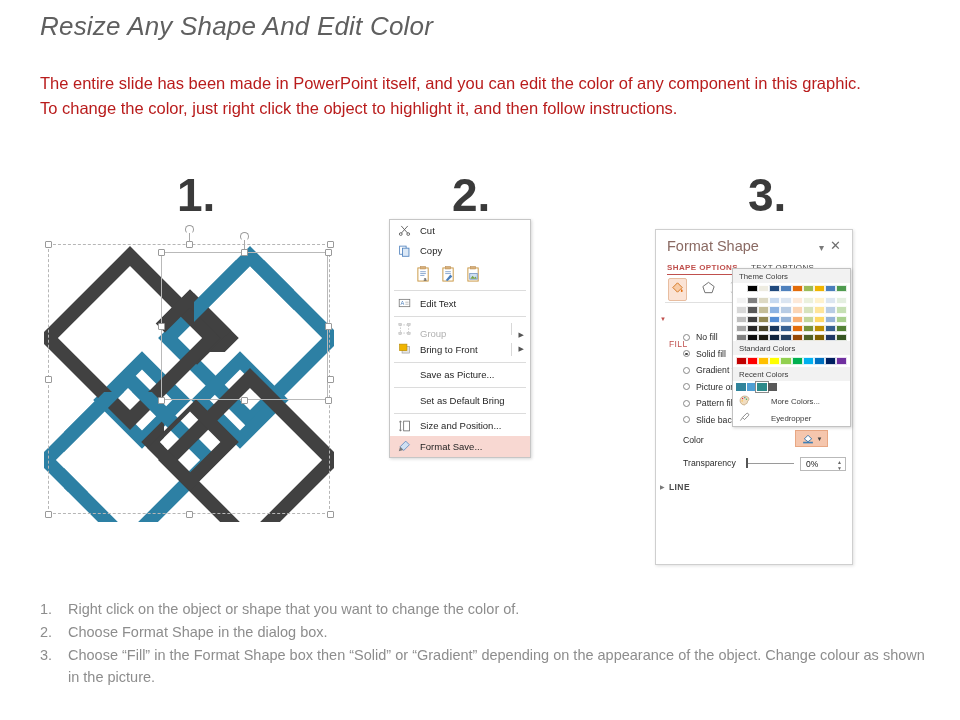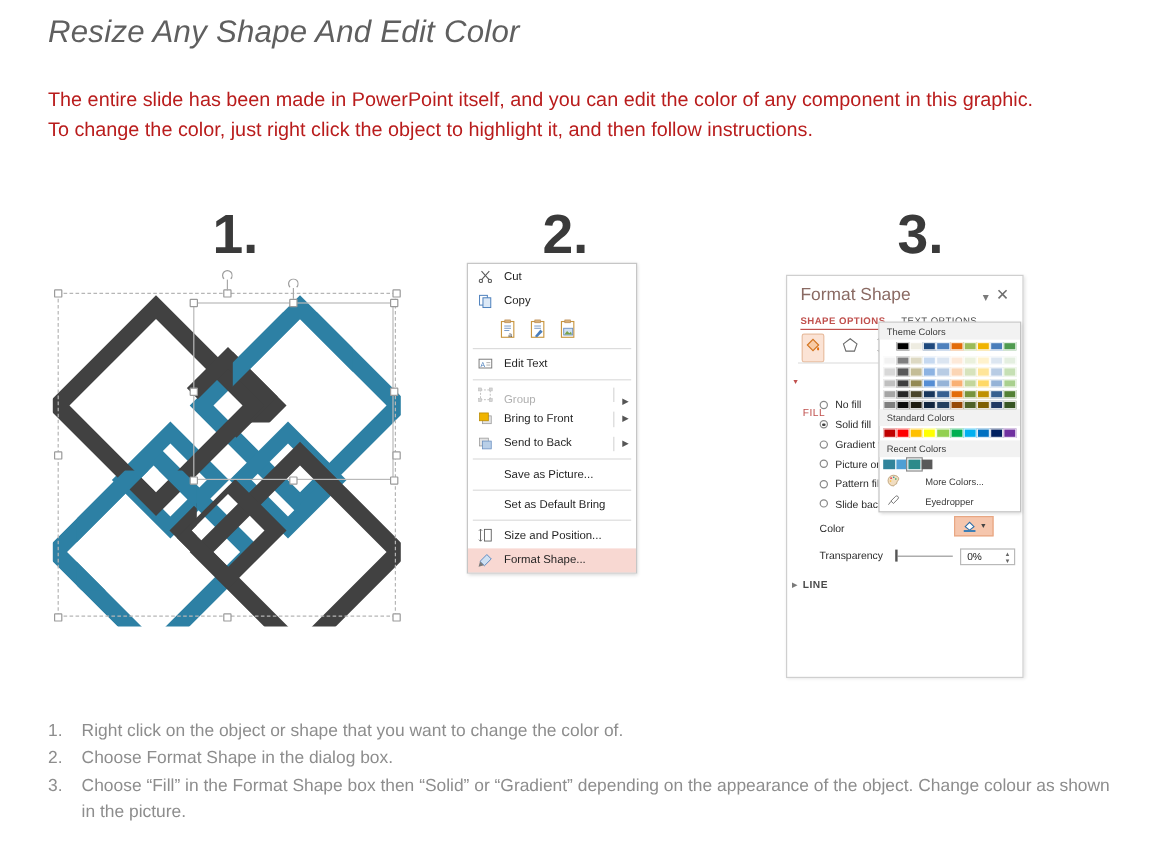--- a/index.html
+++ b/index.html
@@ -326,31 +326,20 @@
         <svg width="13" height="13" viewBox="0 0 16 16">
           <rect x="5" y="5" width="9" height="8" fill="#e4e4e4" stroke="#9a9a9a" stroke-width=".8"></rect>
           <rect x="2" y="2" width="9" height="8" fill="#f0b400" stroke="#b98b00" stroke-width=".8"></rect>
           </svg>
       </span>
       <span>Bring to Front</span>
       <span class="sep"></span>
       <span class="arrow">▶</span>
     </div>
 
-    <div class="mi">
-      <span class="ico">
-        <svg width="13" height="13" viewBox="0 0 16 16">
-          <rect x="2" y="2" width="9" height="8" fill="#e4e4e4" stroke="#9a9a9a" stroke-width=".8"></rect>
-          <rect x="5" y="5" width="9" height="8" fill="#b9cfe8" stroke="#6a8fc0" stroke-width=".8"></rect>
-          </svg>
-      </span>
-      <span>Send to Back</span>
-      <span class="sep"></span>
-      <span class="arrow">▶</span>
-    </div>
 
 
     <div class="msep"></div>
 
     <div class="mi">
       <span>Save as Picture...</span>
     </div>
 
     <div class="msep"></div>
 
@@ -374,21 +363,21 @@
       <span>Size and Position...</span>
     </div>
 
     <div class="mi sel">
       <span class="ico">
         <svg width="13" height="13" viewBox="0 0 16 16">
           <path d="M9.5 2 L14 6.5 L7 13.5 L2.5 9 Z" fill="#cfe0f2" stroke="#4a7ebb" stroke-width=".9"></path>
           <path d="M2.5 9 L1 14.5 L6.5 13" fill="#7a7a7a"></path>
           </svg>
       </span>
-      <span>Format Shape...</span>
+      <span>Format Save...</span>
     </div>
   </div>
 
   <div class="fmtpane">
     <div class="fs-title">Format Shape</div>
     <div class="fs-min">▾</div>
     <div class="fs-close">✕</div>
 
     <div class="fs-tabs">
       <span class="tab-shape">SHAPE OPTIONS</span>

